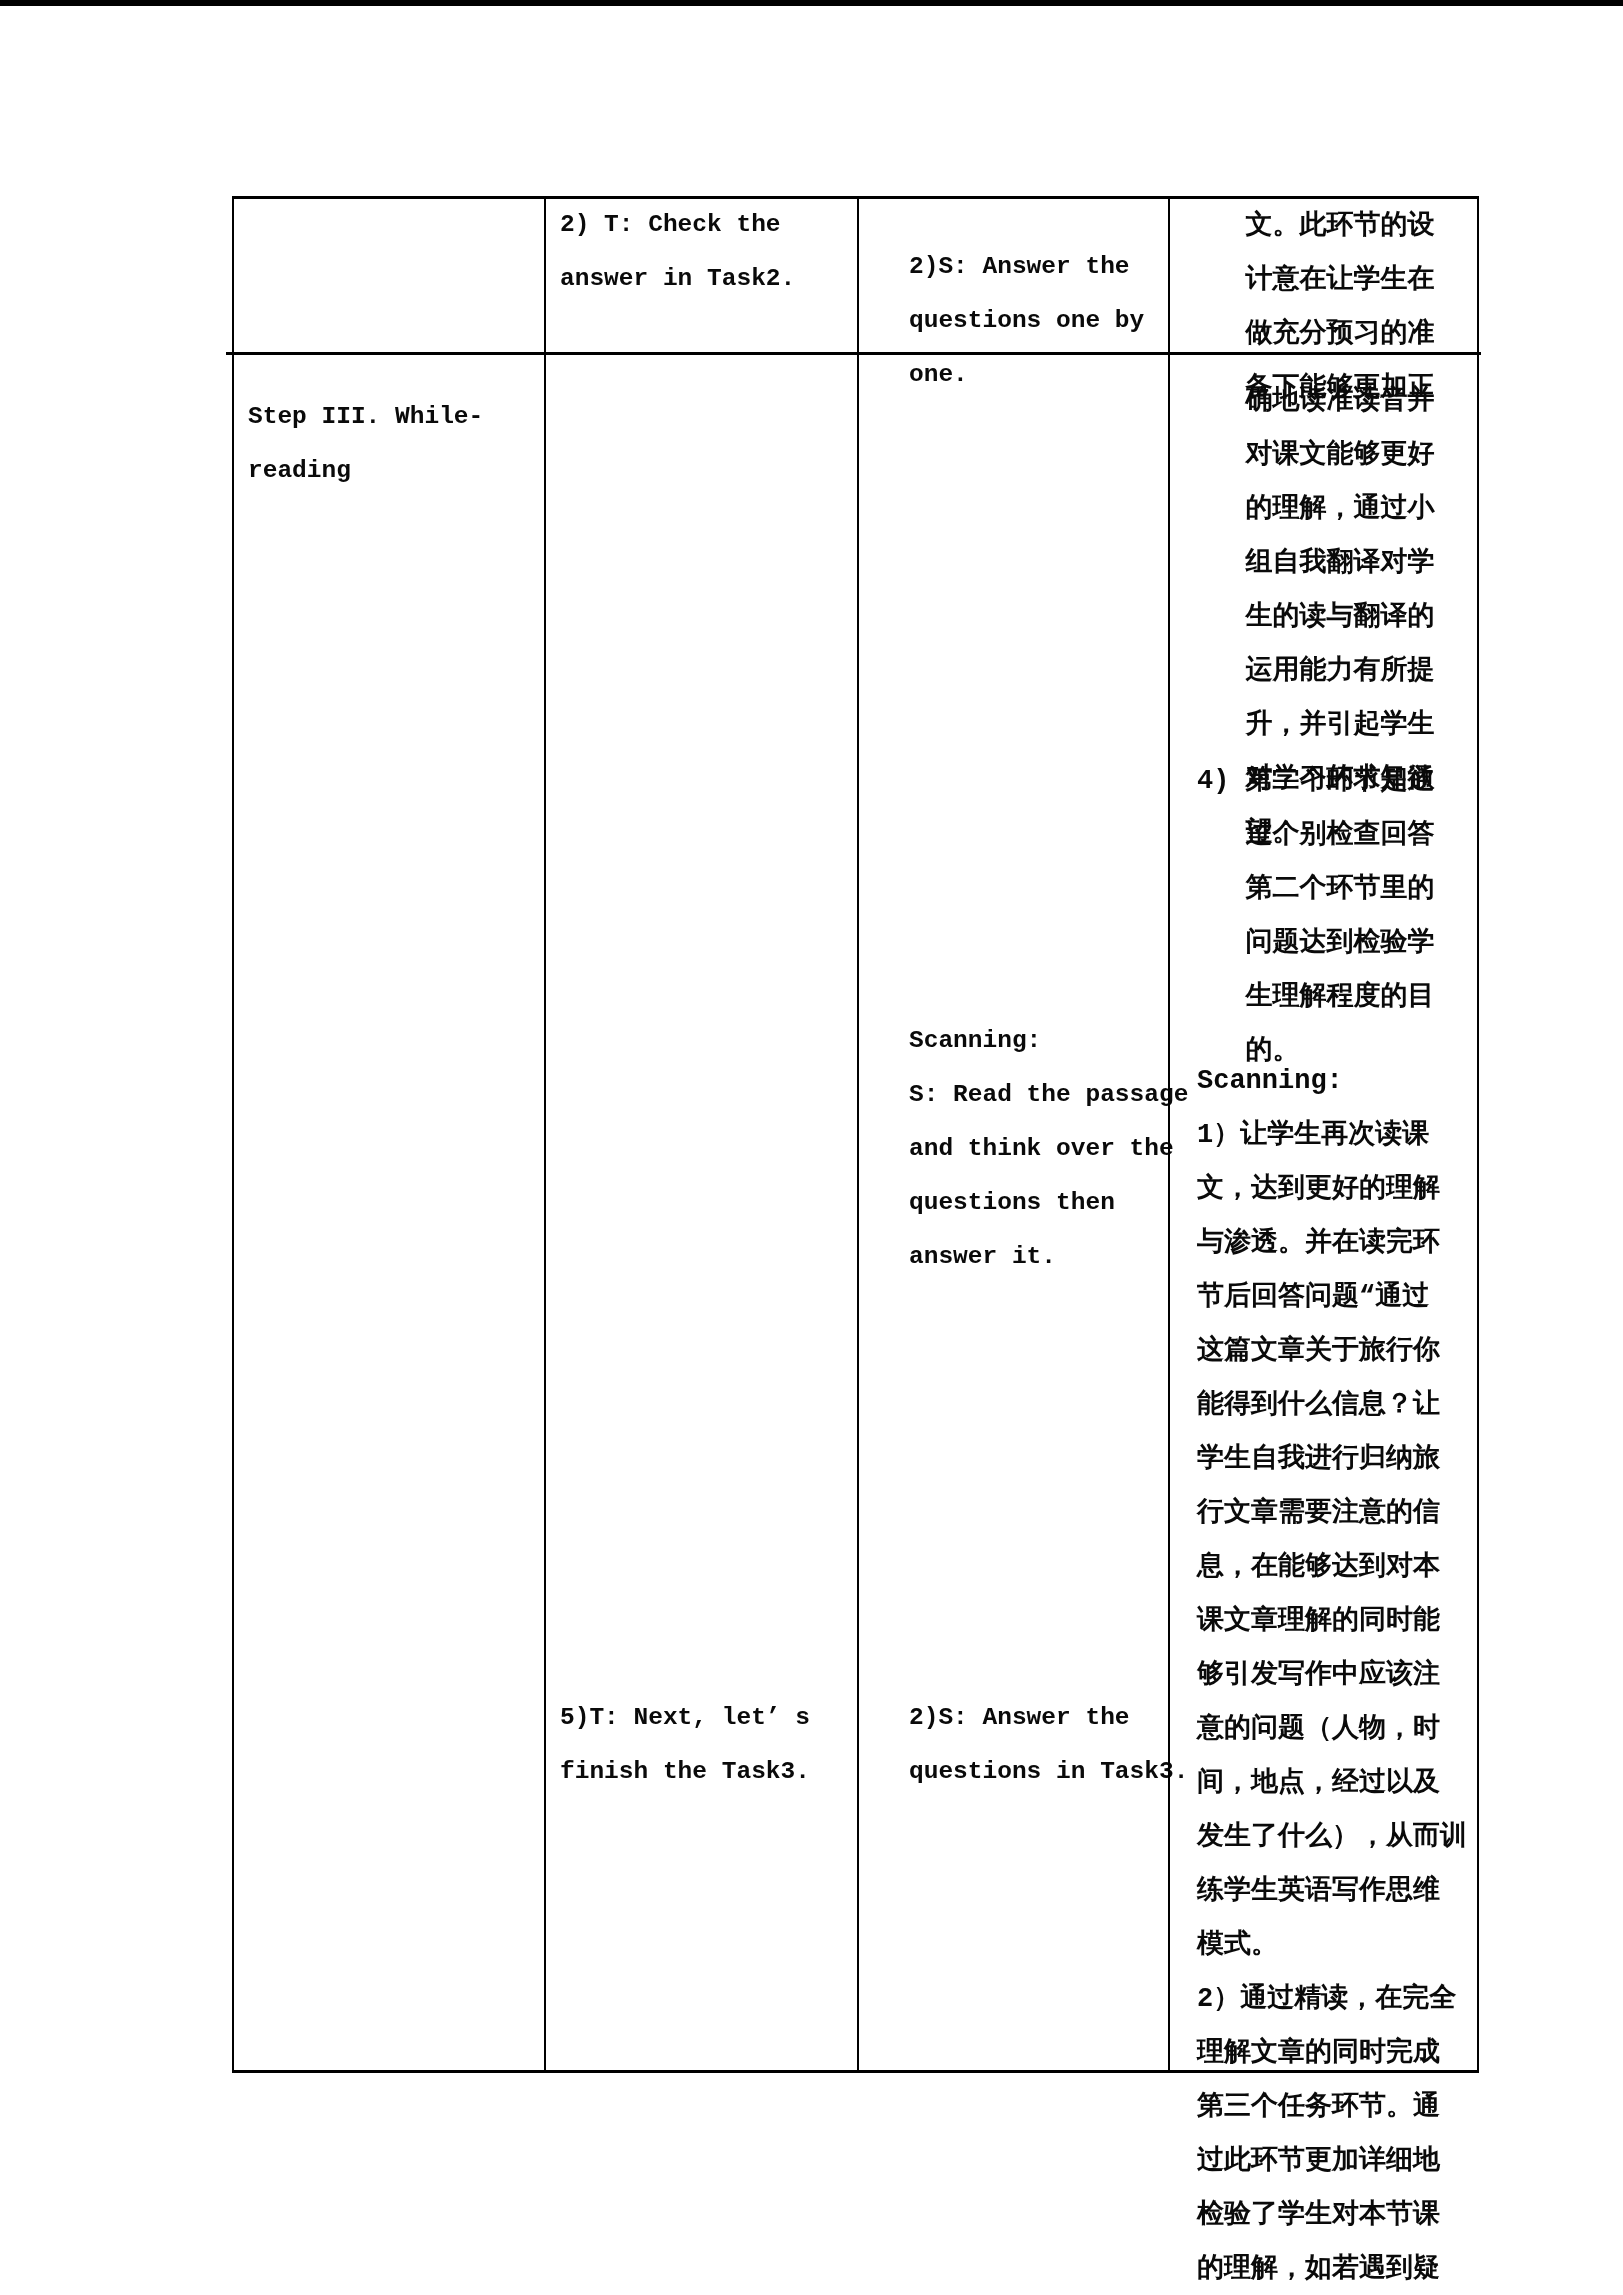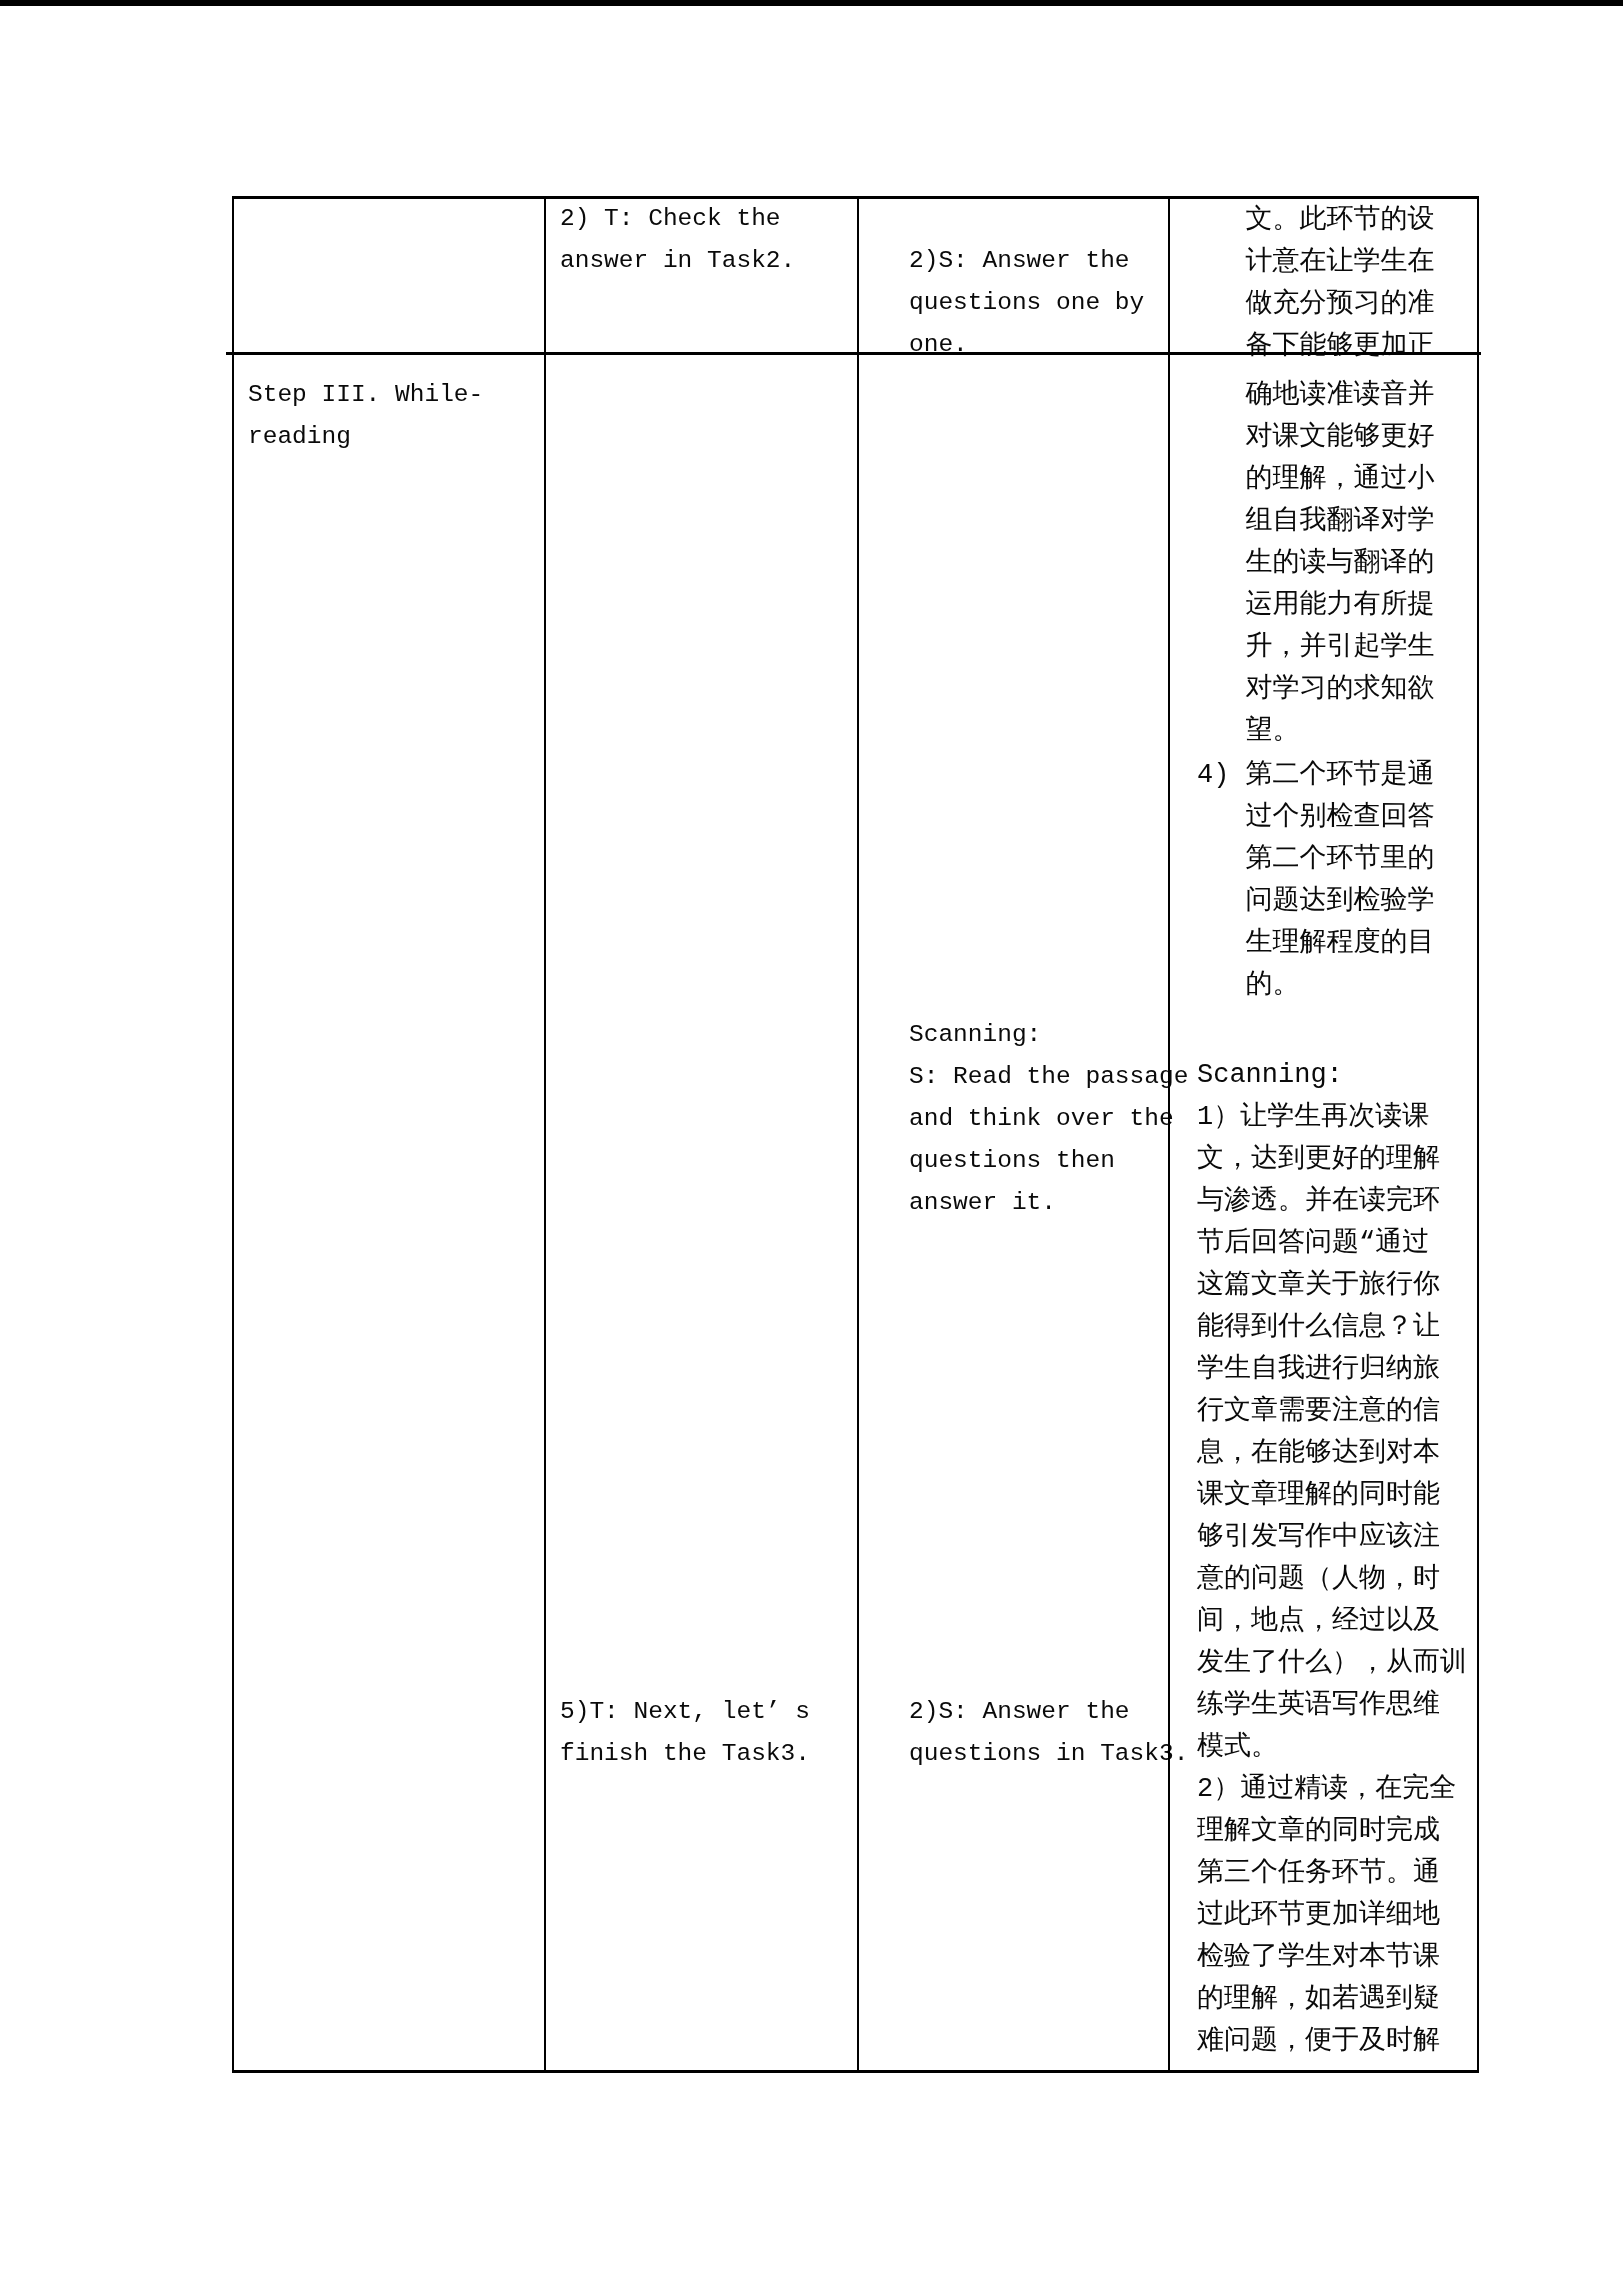--- a/index.html
+++ b/index.html
@@ -53,23 +53,24 @@
     left: 226px;
     top: 352px;
     width: 1255px;
     height: 2.7px;
     background: #000000;
     z-index: 4;
   }
   .cell {
     position: absolute;
     white-space: pre-wrap;
-    line-height: 42px;
+    line-height: 54px;
     z-index: 2;
     margin: 0;
+    font-weight: bold;
   }
   .cell-en {
     font-size: 24.5px;
   }
   .cell-cn {
     font-size: 27px;
   }
   
   .c1 { left: 248px; width: 293px; }
   .c2 { left: 560px; width: 295px; }
@@ -94,21 +95,21 @@
 
   <div class="cell cell-en c3" style="top:240px">2)S: Answer the
 questions one by
 one.</div>
 
   <div class="cell cell-cn c4" style="top:199px">   文。此环节的设
    计意在让学生在
    做充分预习的准
    备下能够更加正</div>
 
-  <div class="cell cell-en c1" style="top:374px">Step III. While-
+  <div class="cell cell-en c1" style="top:390px">Step III. While-
 reading</div>
 
   <div class="cell cell-cn c4" style="top:374px">   确地读准读音并
    对课文能够更好
    的理解，通过小
    组自我翻译对学
    生的读与翻译的
    运用能力有所提
    升，并引起学生
    对学习的求知欲

